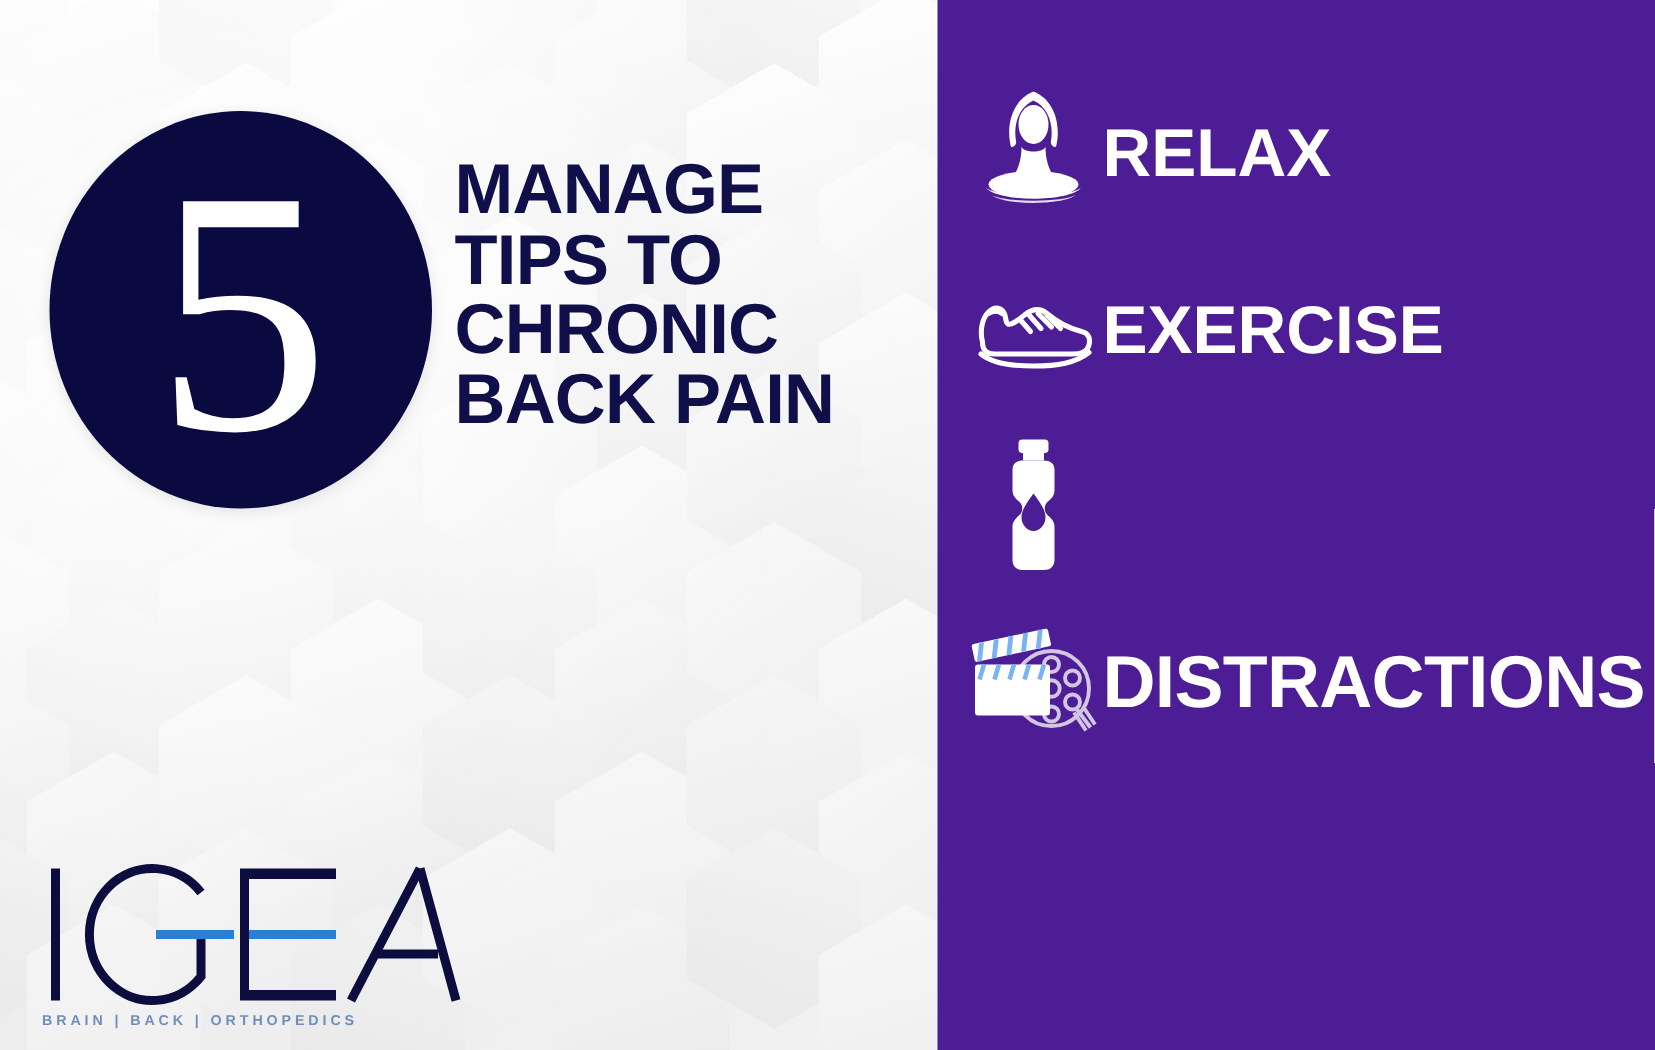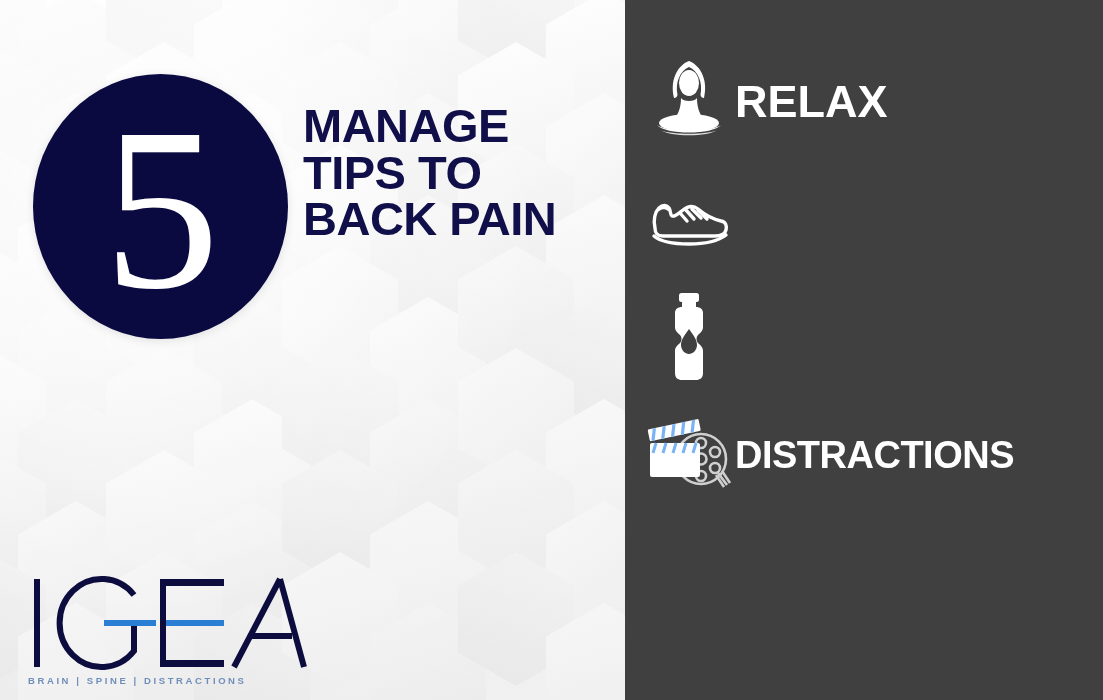--- a/index.html
+++ b/index.html
@@ -125,21 +125,21 @@
     letter-spacing: 2.6px;
     white-space: nowrap;
     font-family: "Liberation Sans", sans-serif;
   }
 
   
   .right-panel {
     position: relative;
     width: 478px;
     height: 700px;
-    background: #404040;
+    background: #4c1d95;
     flex: 0 0 478px;
     padding: 0;
   }
   .tips-list {
     position: absolute;
     inset: 0;
     display: flex;
     flex-direction: column;
     justify-content: flex-start;
     padding-top: 42px;
@@ -163,21 +163,21 @@
   .tip-label {
     color: #ffffff;
     font-family: "Liberation Sans", sans-serif;
     font-weight: 700;
     font-size: 45px;
     letter-spacing: 0px;
     line-height: 1;
     white-space: nowrap;
     text-transform: uppercase;
   }
-  .tip-row[data-size="long"] .tip-label { font-size: 38px; letter-spacing: -0.5px; }
+  .tip-row[data-size="long"] .tip-label { font-size: 49px; letter-spacing: -0.5px; }
 </style>
 </head>
 <body>
 
 <div class="infographic">
 
   <div class="left-panel">
     <div class="hex-bg"></div>
     <div class="hex-layer">
       <div class="hex a hex-shadow" style="left:-30px; top:-20px;"></div>
@@ -245,20 +245,21 @@
     </div>
     <div class="left-sheen"></div>
 
     <div class="badge-circle">
       <span class="badge-number">5</span>
     </div>
 
     <div class="headline">
       <span class="hl">MANAGE</span>
       <span class="hl">TIPS TO</span>
+      <span class="hl">CHRONIC</span>
       <span class="hl">BACK PAIN</span>
     </div>
 
     <div class="logo-wrap">
       <div class="logo-mark">
         <svg width="282" height="96" viewBox="0 0 282 96" aria-hidden="true">
 
           <rect x="6" y="4" width="6" height="88" fill="#0d0c3f"></rect>
 
           <path d="M 106 20 A 42 44 0 1 0 106 76 L 106 48" fill="none" stroke="#0d0c3f" stroke-width="6"></path>
@@ -273,21 +274,21 @@
 
           <rect x="138" y="85" width="58" height="7" fill="#0d0c3f"></rect>
 
           <path d="M 252 4 L 206 92" fill="none" stroke="#0d0c3f" stroke-width="6"></path>
 
           <path d="M 252 4 L 276 92" fill="none" stroke="#0d0c3f" stroke-width="6"></path>
 
           <rect x="222" y="58" width="42" height="6" fill="#0d0c3f"></rect>
         </svg>
       </div>
-      <div class="logo-tagline">BRAIN | SPINE | DISTRACTIONS</div>
+      <div class="logo-tagline">BRAIN | BACK | ORTHOPEDICS</div>
     </div>
   </div>
 
   <div class="right-panel">
     <div class="tips-list">
 
       <div class="tip-row">
         <div class="tip-icon">
           <svg width="74" height="86" viewBox="0 0 74 86" aria-hidden="true">
 
@@ -323,20 +324,21 @@
 
               <path d="M 33 25 L 40 33"></path>
               <path d="M 39 22 L 47 31"></path>
               <path d="M 45 21 L 54 30"></path>
               <path d="M 51 22 L 60 31"></path>
 
               <path d="M 12 21 C 15 19 19 19 21 21"></path>
             </g>
           </svg>
         </div>
+        <div class="tip-label">EXERCISE</div>
       </div>
 
 
       <div class="tip-row">
         <div class="tip-icon">
           <svg width="58" height="92" viewBox="0 0 58 92" aria-hidden="true">
             <defs>
               <mask id="droplet-mask">
                 <rect x="0" y="0" width="58" height="92" fill="#ffffff"></rect>
                 <path d="M 29 38 C 34 45 37 49 37 54 C 37 59 33 63 29 63

